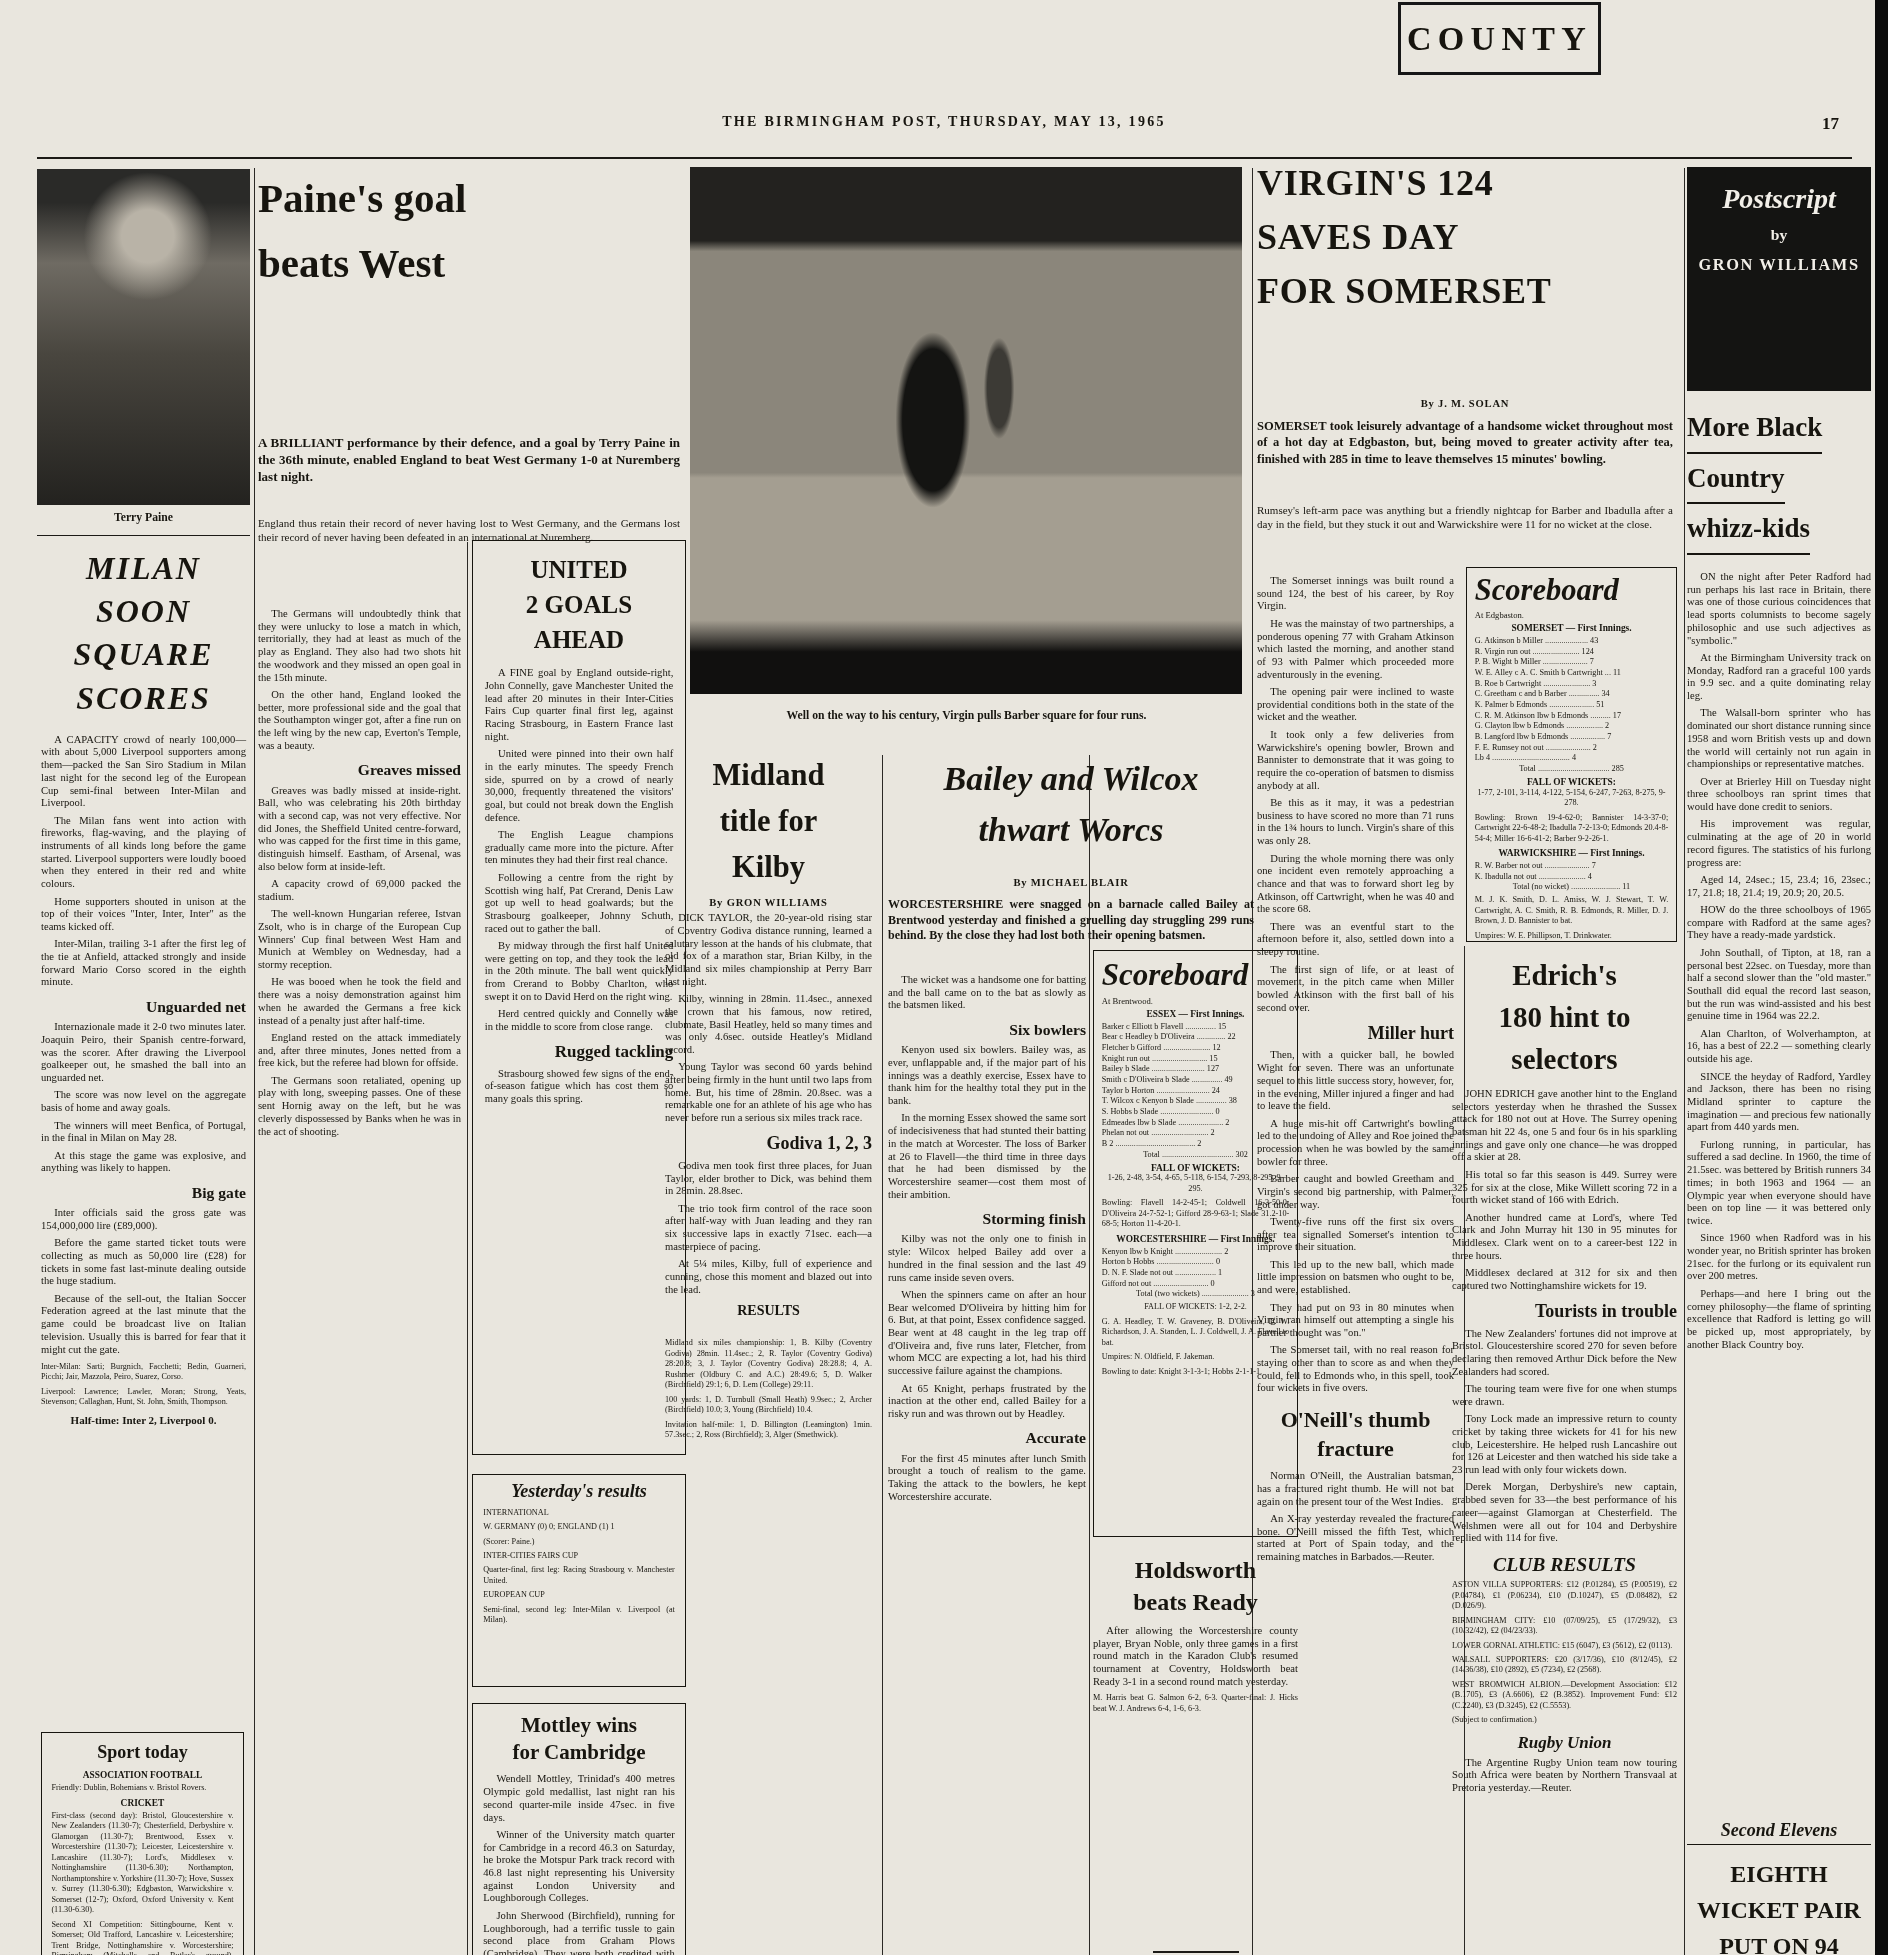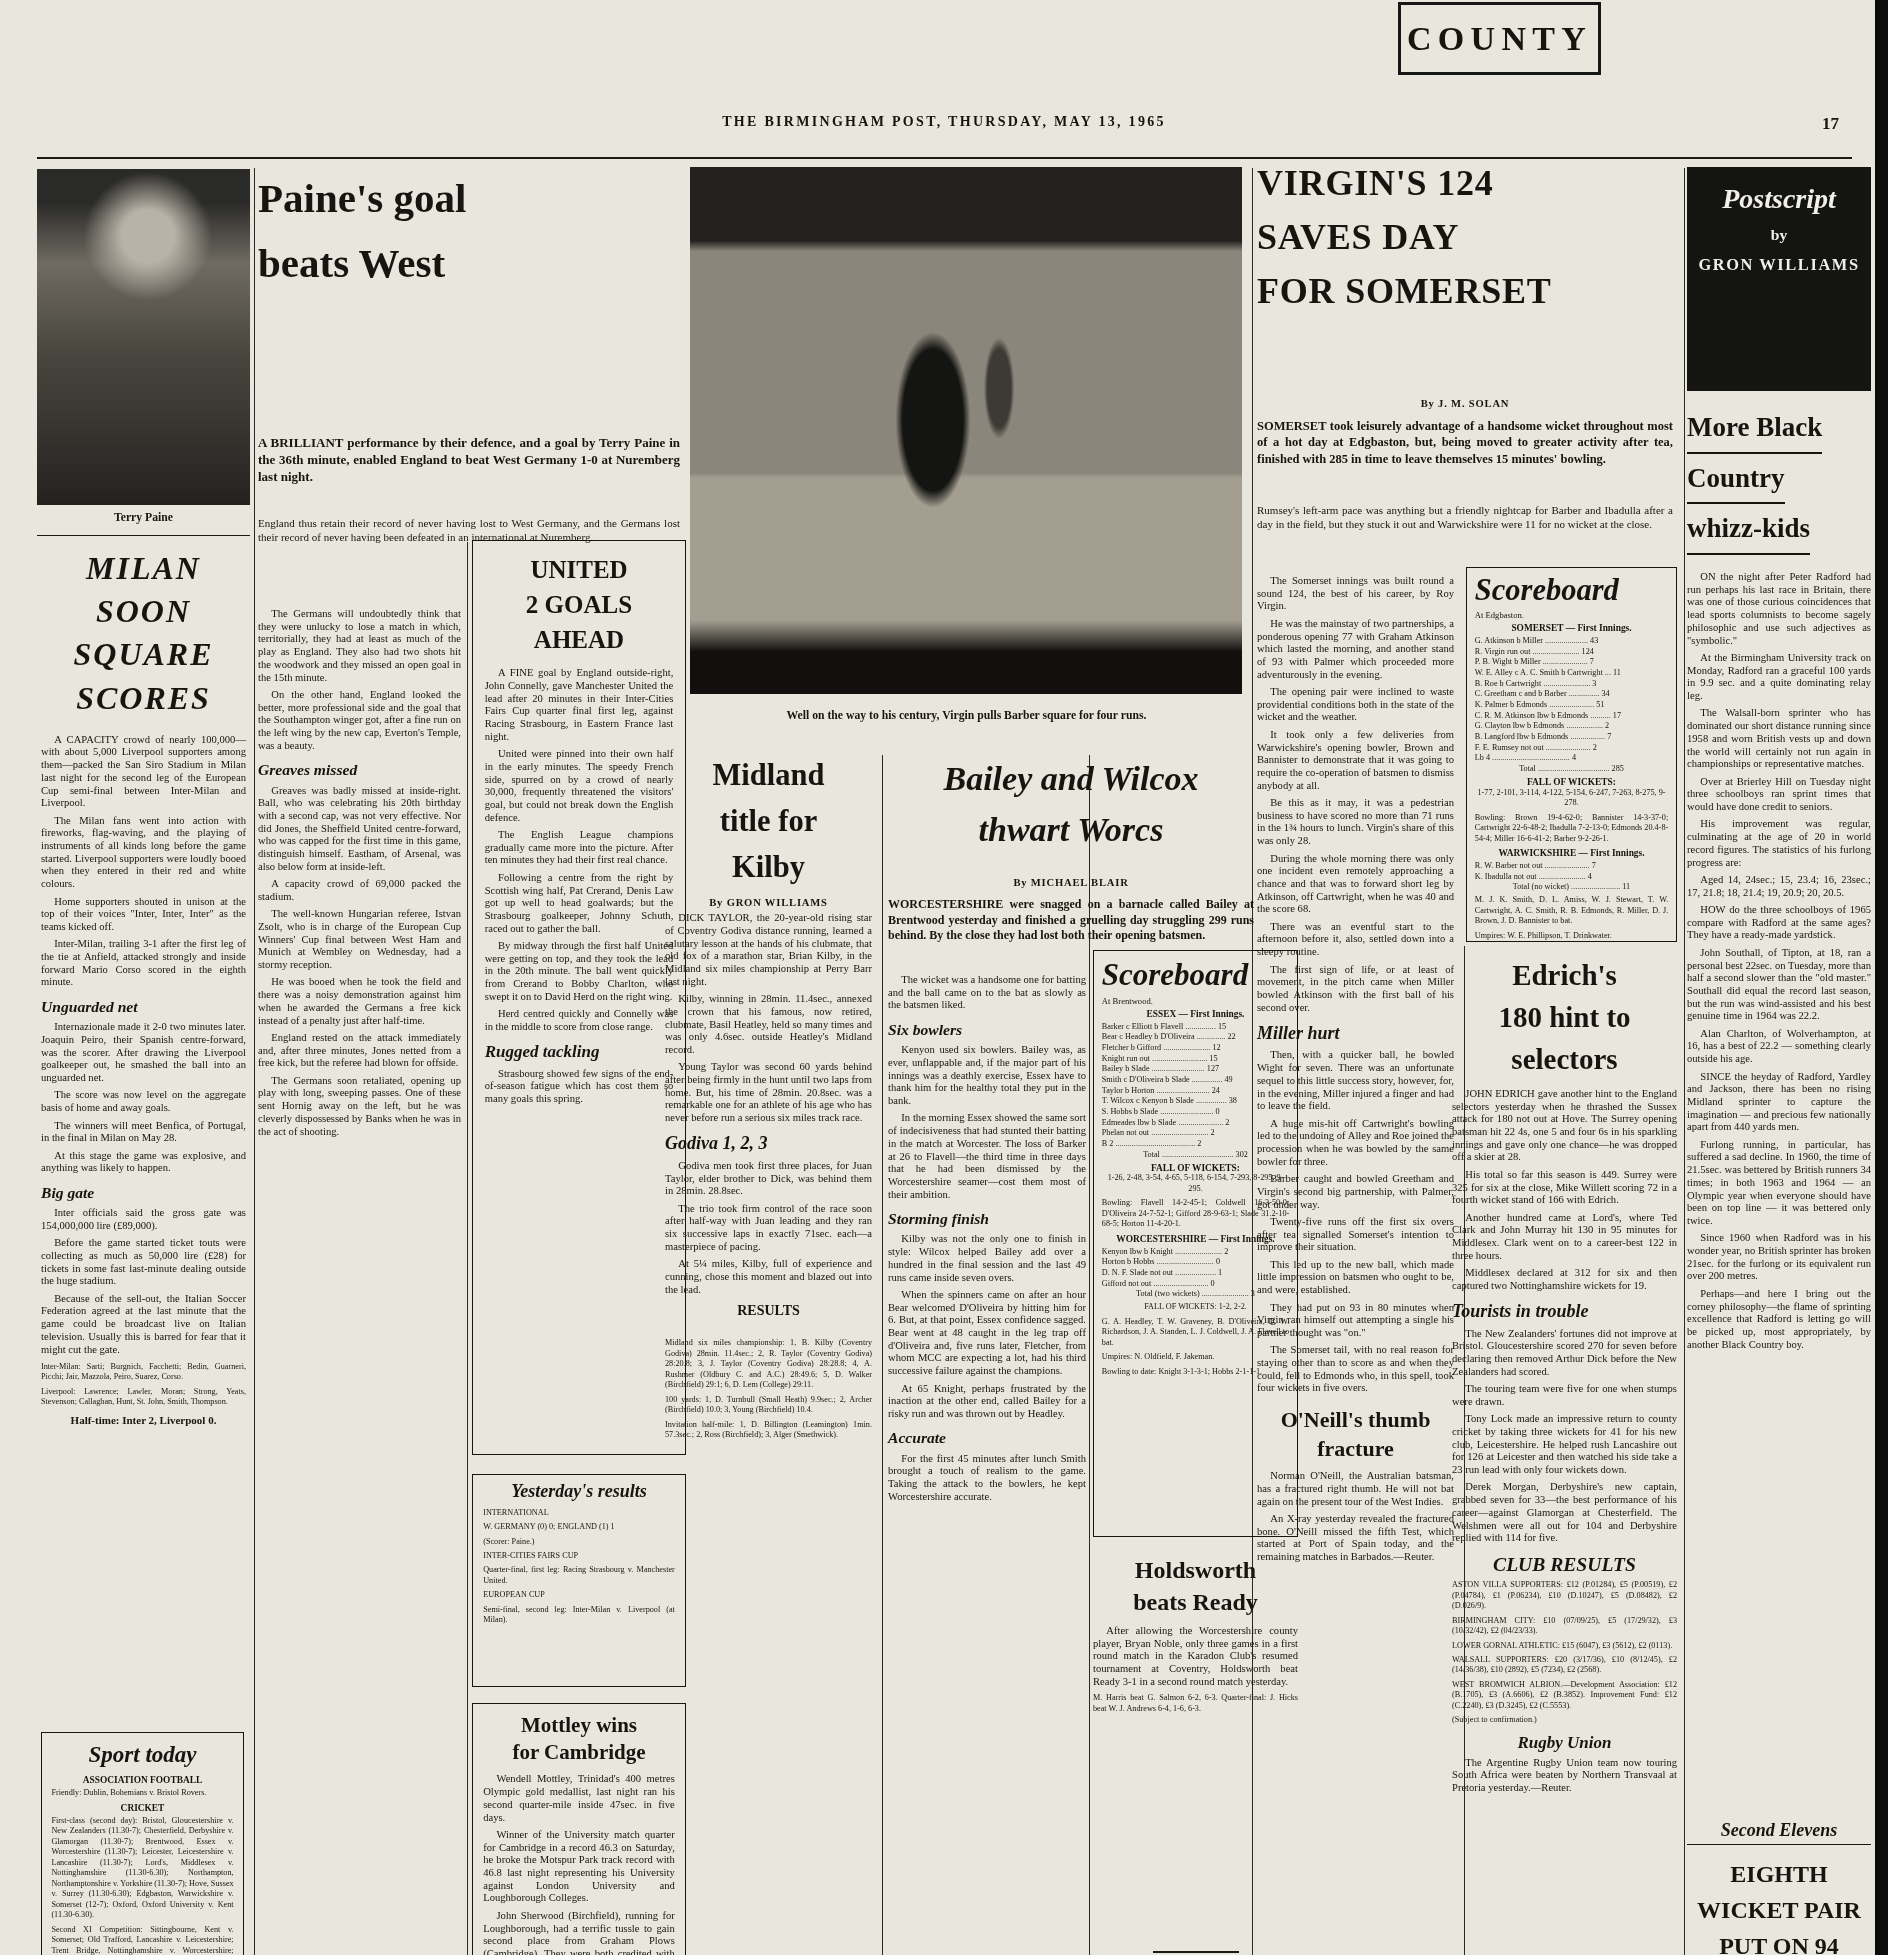--- a/index.html
+++ b/index.html
@@ -5,21 +5,21 @@
   html,body{margin:0;padding:0;}
   body{width:1888px;height:2862px;position:relative;background:#e9e6de;color:#17150f;
        font-family:"Liberation Serif","DejaVu Serif",serif;overflow:hidden;}
   .abs{position:absolute;}
   .vr{position:absolute;width:1.2px;background:#2b2925;}
   .hr{position:absolute;height:1.6px;background:#1c1a16;}
   .bp{font-size:10.6px;line-height:1.2;text-align:justify;margin:0 0 4.7px;text-indent:13.3px;}
   .agate{font-size:8.2px;line-height:1.3;}
   .agate div{white-space:nowrap;overflow:hidden;}
   .agateblock{font-size:8.2px;line-height:1.28;text-align:justify;margin:0 0 3.9px;}
-  .sub{font-weight:bold;text-align:left;font-size:15.6px;margin:8.6px 0 5.5px;font-style:italic;}
+  .sub{font-weight:bold;text-align:right;font-size:15.6px;margin:8.6px 0 5.5px;}
   .by{font-weight:bold;text-align:center;font-size:10.6px;letter-spacing:0.8px;margin:4.7px 0;}
   .hl{font-weight:bold;text-align:center;}
   .venue{font-size:8.6px;margin:2.3px 0;}
   .itit{font-weight:bold;text-align:center;font-size:9.4px;margin:3.1px 0;}
   .tot{font-weight:normal;text-align:center;}
   .lead{font-weight:bold;text-align:justify;line-height:1.3;}
   .ph{position:absolute;}
   .cap{font-weight:bold;text-align:center;}
   .box{position:absolute;border:1.6px solid #17150f;box-sizing:border-box;}
 </style>
@@ -77,21 +77,21 @@
       <p class="bp">Because of the sell-out, the Italian Soccer Federation agreed at the last minute that the game could be broadcast live on Italian television. Usually this is barred for fear that it might cut the gate.</p>
     </div>
   <div style="margin-top:5.5px;">
       <div class="agateblock">Inter-Milan: Sarti; Burgnich, Facchetti; Bedin, Guarneri, Picchi; Jair, Mazzola, Peiro, Suarez, Corso.</div>
       <div class="agateblock">Liverpool: Lawrence; Lawler, Moran; Strong, Yeats, Stevenson; Callaghan, Hunt, St. John, Smith, Thompson.</div>
     </div>
   <div class="hl" style="font-size:11px;margin-top:6.3px;">Half-time: Inter 2, Liverpool 0.</div>
 </div>
 
 <div class="box" style="left:41px;top:1732px;width:203px;height:441px;padding:7px 9.4px;overflow:hidden;">
-  <div class="hl" style="font-size:23px;font-style:italic;margin:2.3px 0 7px;">Sport today</div>
+  <div class="hl" style="font-size:18px;margin:2.3px 0 7px;">Sport today</div>
   <div class="itit">ASSOCIATION FOOTBALL</div>
   <div>
       <div class="agateblock">Friendly: Dublin, Bohemians v. Bristol Rovers.</div>
     </div>
   <div class="itit">CRICKET</div>
   <div>
       <div class="agateblock">First-class (second day): Bristol, Gloucestershire v. New Zealanders (11.30-7); Chesterfield, Derbyshire v. Glamorgan (11.30-7); Brentwood, Essex v. Worcestershire (11.30-7); Leicester, Leicestershire v. Lancashire (11.30-7); Lord's, Middlesex v. Nottinghamshire (11.30-6.30); Northampton, Northamptonshire v. Yorkshire (11.30-7); Hove, Sussex v. Surrey (11.30-6.30); Edgbaston, Warwickshire v. Somerset (12-7); Oxford, Oxford University v. Kent (11.30-6.30).</div>
       <div class="agateblock">Second XI Competition: Sittingbourne, Kent v. Somerset; Old Trafford, Lancashire v. Leicestershire; Trent Bridge, Nottinghamshire v. Worcestershire; Birmingham (Mitchells and Butler's ground), Warwickshire v. Northamptonshire.</div>
     </div>
 

